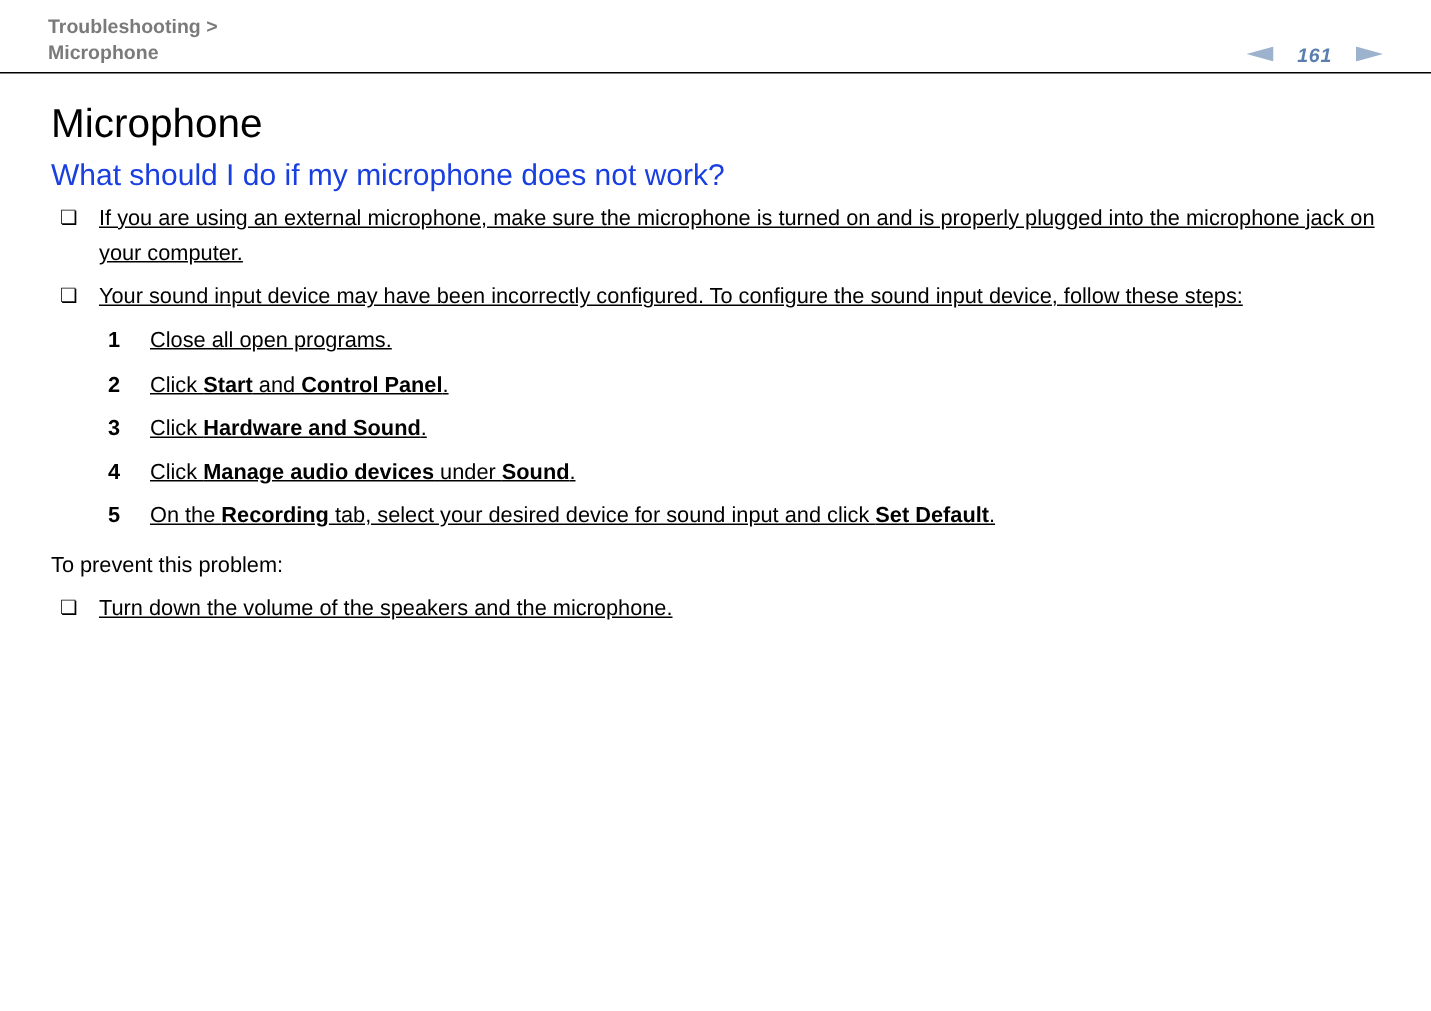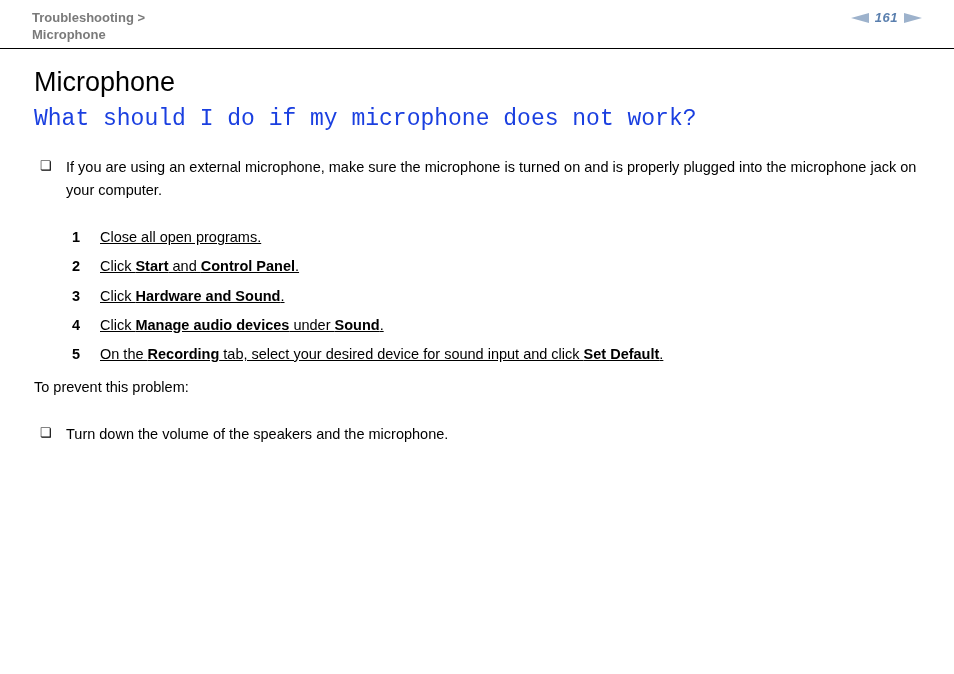--- a/index.html
+++ b/index.html
@@ -10,33 +10,33 @@
     color: #000;
     background: #fff;
     width: 954px;
     height: 674px;
     box-sizing: border-box;
   }
   .header {
     padding: 10px 32px 4px 32px;
     display: flex;
     justify-content: space-between;
-    align-items: flex-start;
+    align-items: flex-end;
     color: #7a7a7a;
     font-weight: 700;
     font-size: 13px;
     font-family: "Helvetica Neue", Helvetica, Arial, sans-serif;
     border-bottom: 1px solid #000;
   }
   .header-left { line-height: 1.3; }
   .header-left .crumb2 { display:block; }
   .header-right {
     display: flex;
     align-items: center;
-    gap: 6px;
+    gap: 16px;
     color:#5a7fae;
   }
   .header-right svg { display:block; }
   .pagenum {
     color:#5a7fae;
     font-style: italic;
     font-weight: 700;
     letter-spacing: 0.5px;
   }
 
@@ -46,35 +46,36 @@
   h1.title {
     font-size: 27px;
     font-weight: 400;
     margin: 4px 0 8px 0;
     color:#000;
     font-family: "Helvetica Neue", Helvetica, Arial, sans-serif;
   }
   h2.blue {
     color: #1a3fe0;
     font-weight: 400;
-    font-size: 23px;
+    font-size: 20px;
     margin: 6px 0 4px 0;
-    font-family: Liberation Mono, monospace;
+    font-family: Liberation Sans, sans-serif;
   }
 
   ul.box {
     list-style: none;
     padding: 0;
     margin: 4px 0 4px 0;
   }
   ul.box > li {
     position: relative;
     padding-left: 32px;
-    margin: 24px 0;
+    margin: 6px 0;
     line-height: 1.6;
+    text-decoration: underline;
   }
   ul.box > li::before {
     content: "❏";
     position: absolute;
     left: 6px;
     top: 0;
     font-size: 13px;
     color:#000;
   }
 
@@ -126,20 +127,21 @@
   </div>
 </div>
 
 <div class="content">
   <h1 class="title">Microphone</h1>
 
   <h2 class="blue">What should I do if my microphone does not work?</h2>
 
   <ul class="box">
     <li>If you are using an external microphone, make sure the microphone is turned on and is properly plugged into the microphone jack on your computer.</li>
+    <li>Your sound input device may have been incorrectly configured. To configure the sound input device, follow these steps:</li>
   </ul>
 
   <ol class="steps">
     <li>Close all open programs.</li>
     <li>
       <span>Click </span><b>Start</b><span> and </span><b>Control Panel</b><span>.</span>
     </li>
     <li>
       <span>Click </span><b>Hardware and Sound</b><span>.</span>
     </li>

